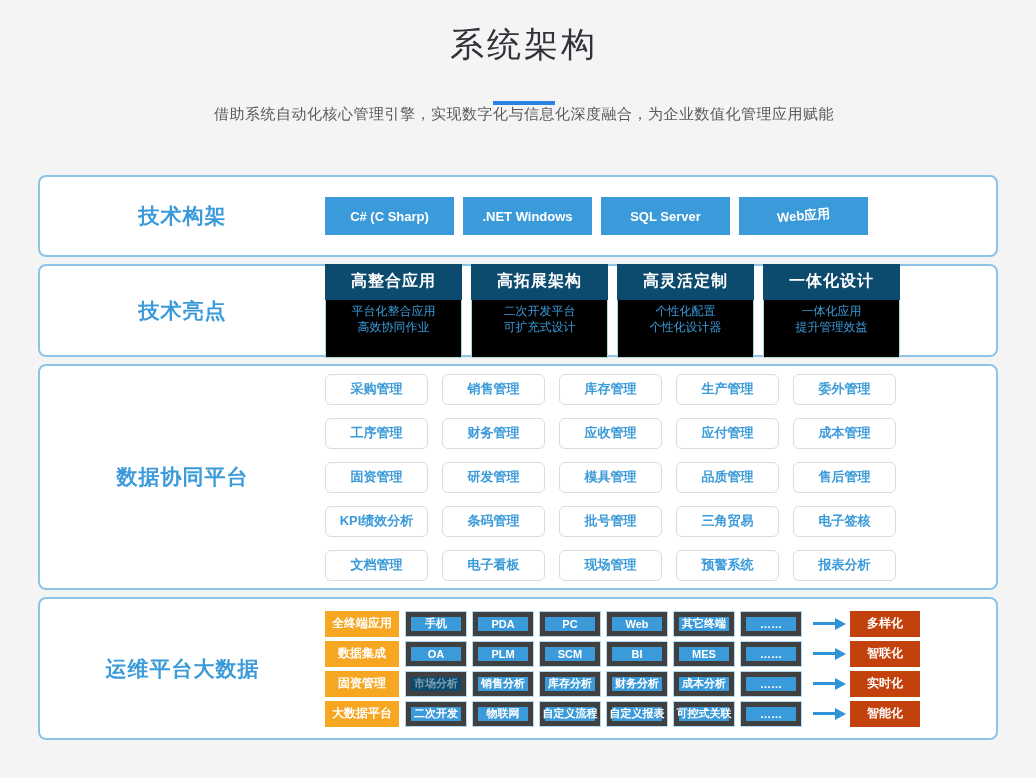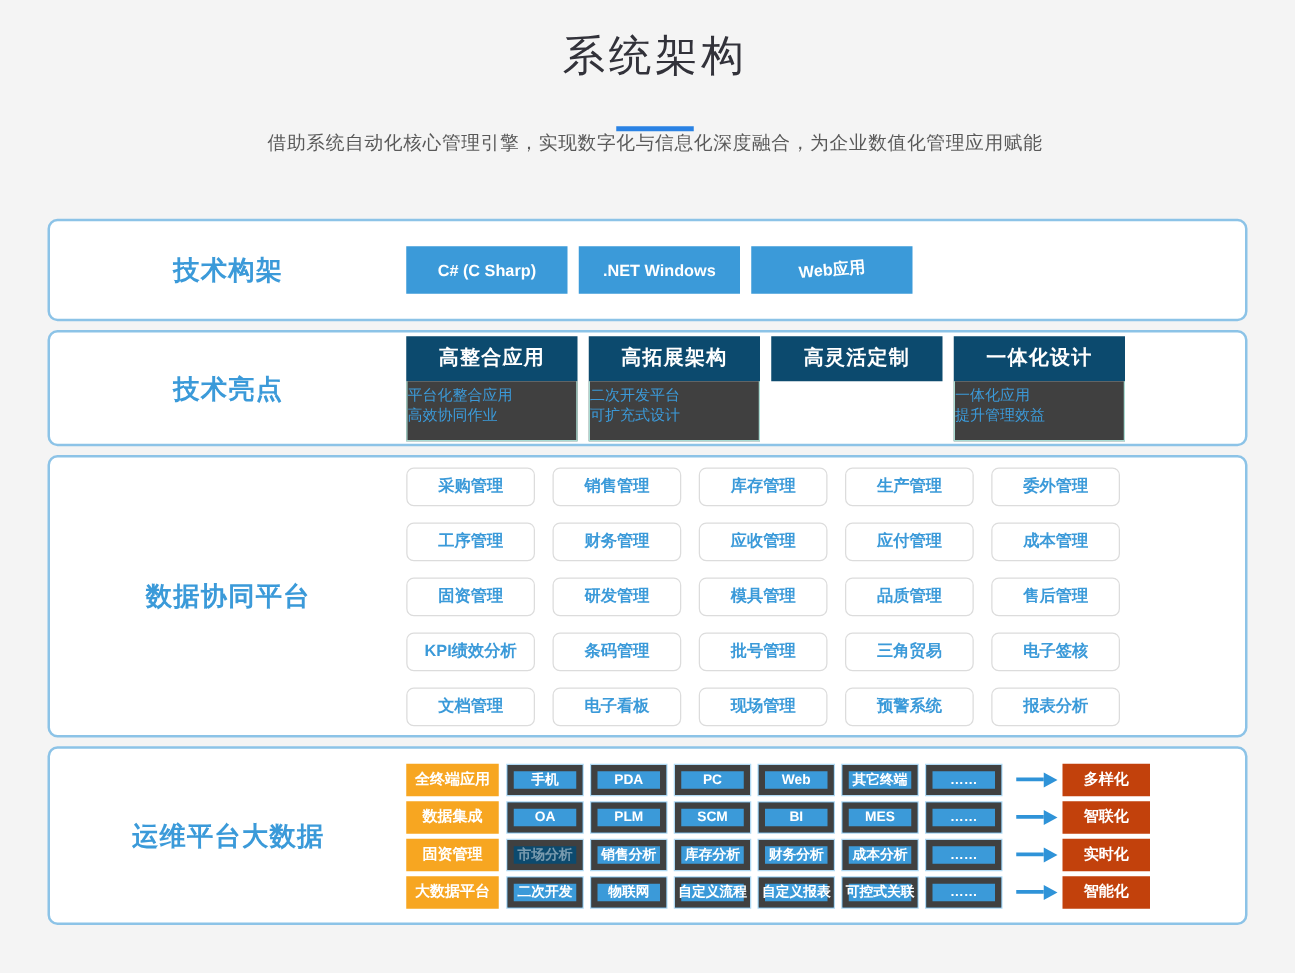--- a/index.html
+++ b/index.html
@@ -33,21 +33,21 @@
   .tech-btn:last-child span{transform:rotate(-5deg);display:inline-block;}
 
   
   #card-highlights{height:93px;}
   .hl-cards{display:flex;gap:9px;}
   .hl-card{width:137px;}
   .hl-head{
     height:36px;background:#0c4a6e;color:#fff;font-size:16px;font-weight:bold;
     display:flex;align-items:center;justify-content:center;letter-spacing:1px;
   }
-  .hl-body{border:1px solid #a9dbd2;border-top:none;text-align:left;padding:3px 0 12px;background:#404040;}
+  .hl-body{border:1px solid #a9dbd2;border-top:none;text-align:center;padding:3px 0 22px;background:#000000;}
   .hl-line{color:#3b9ad9;font-size:12px;line-height:16px;}
 
   
   #card-platform{height:226px;}
   .module-grid{display:grid;grid-template-columns:repeat(5,103px);gap:13px 14px;}
   .module-chip{
     box-sizing:border-box;height:31px;background:#fff;border:1px solid #dcdcdc;border-radius:6px;
     color:#3b9ad9;font-size:13px;font-weight:bold;
     display:flex;align-items:center;justify-content:center;white-space:nowrap;
   }
@@ -90,20 +90,23 @@
   <section class="card" id="card-tech">
     <div class="label-zone">
       <span class="section-label">技术构架</span>
     </div>
     <div class="tech-btns" id="tech-btns">
         <div class="tech-btn">
           <span>C# (C Sharp)</span>
         </div>
         <div class="tech-btn">
           <span>.NET Windows</span>
+        </div>
+        <div class="tech-btn">
+          <span>SQL Server</span>
         </div>
         <div class="tech-btn">
           <span>Web应用</span>
         </div>
       </div>
   </section>
 
   <section class="card" id="card-highlights">
     <div class="label-zone">
       <span class="section-label">技术亮点</span>
@@ -124,20 +127,24 @@
           </div>
           <div class="hl-body">
             <div class="hl-line"><span>二次开发平台</span></div>
             <div class="hl-line"><span>可扩充式设计</span></div>
           </div>
         </div>
         <div class="hl-card">
           <div class="hl-head">
             <span>高灵活定制</span>
           </div>
+          <div class="hl-body">
+            <div class="hl-line"><span>个性化配置</span></div>
+            <div class="hl-line"><span>个性化设计器</span></div>
+          </div>
         </div>
         <div class="hl-card">
           <div class="hl-head">
             <span>一体化设计</span>
           </div>
           <div class="hl-body">
             <div class="hl-line"><span>一体化应用</span></div>
             <div class="hl-line"><span>提升管理效益</span></div>
           </div>
         </div>

